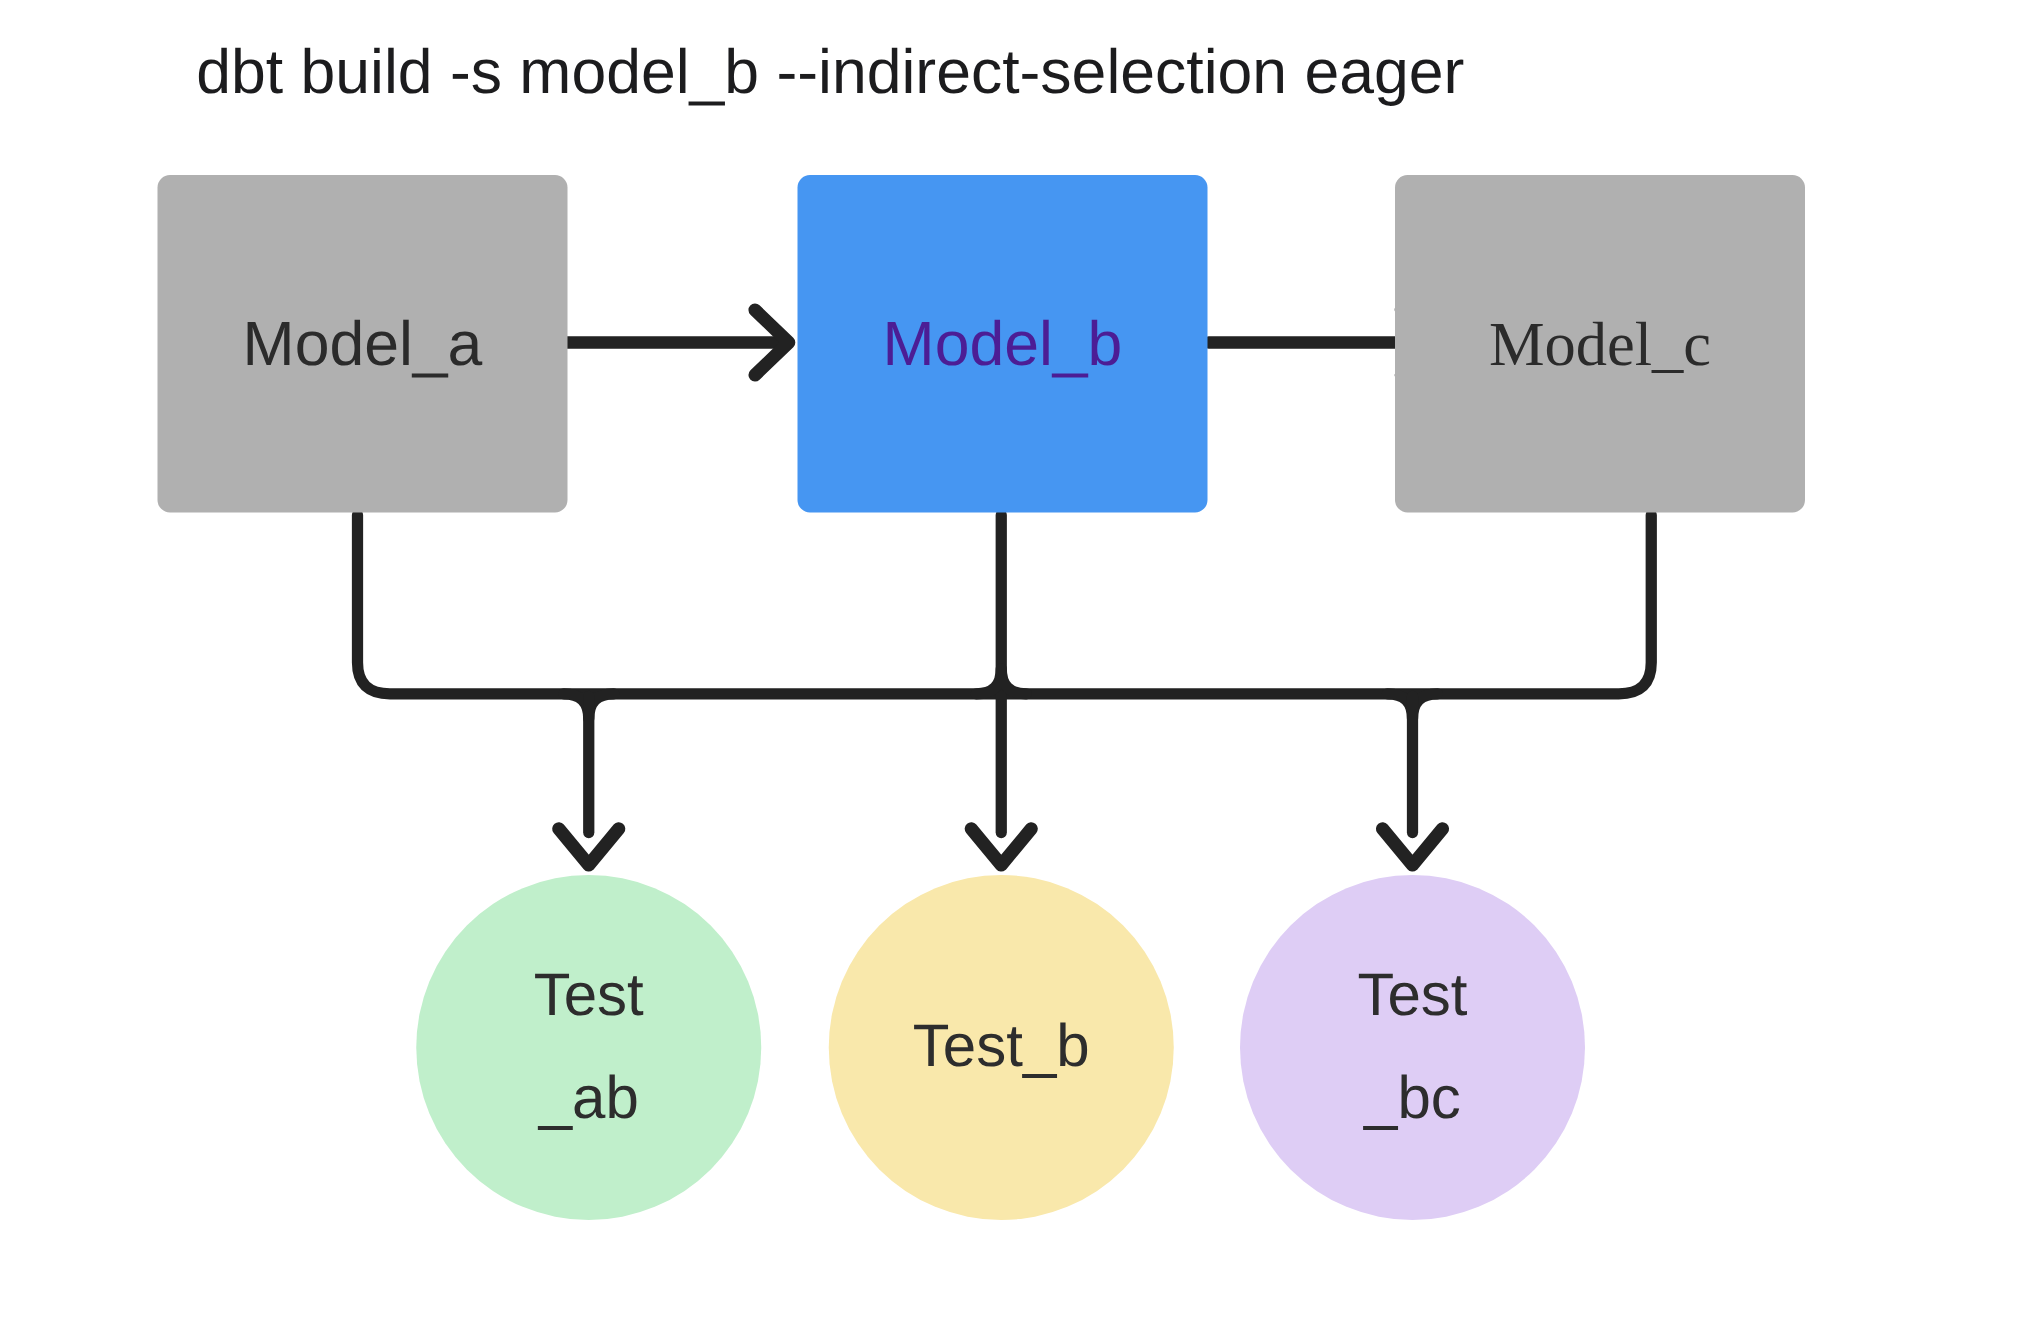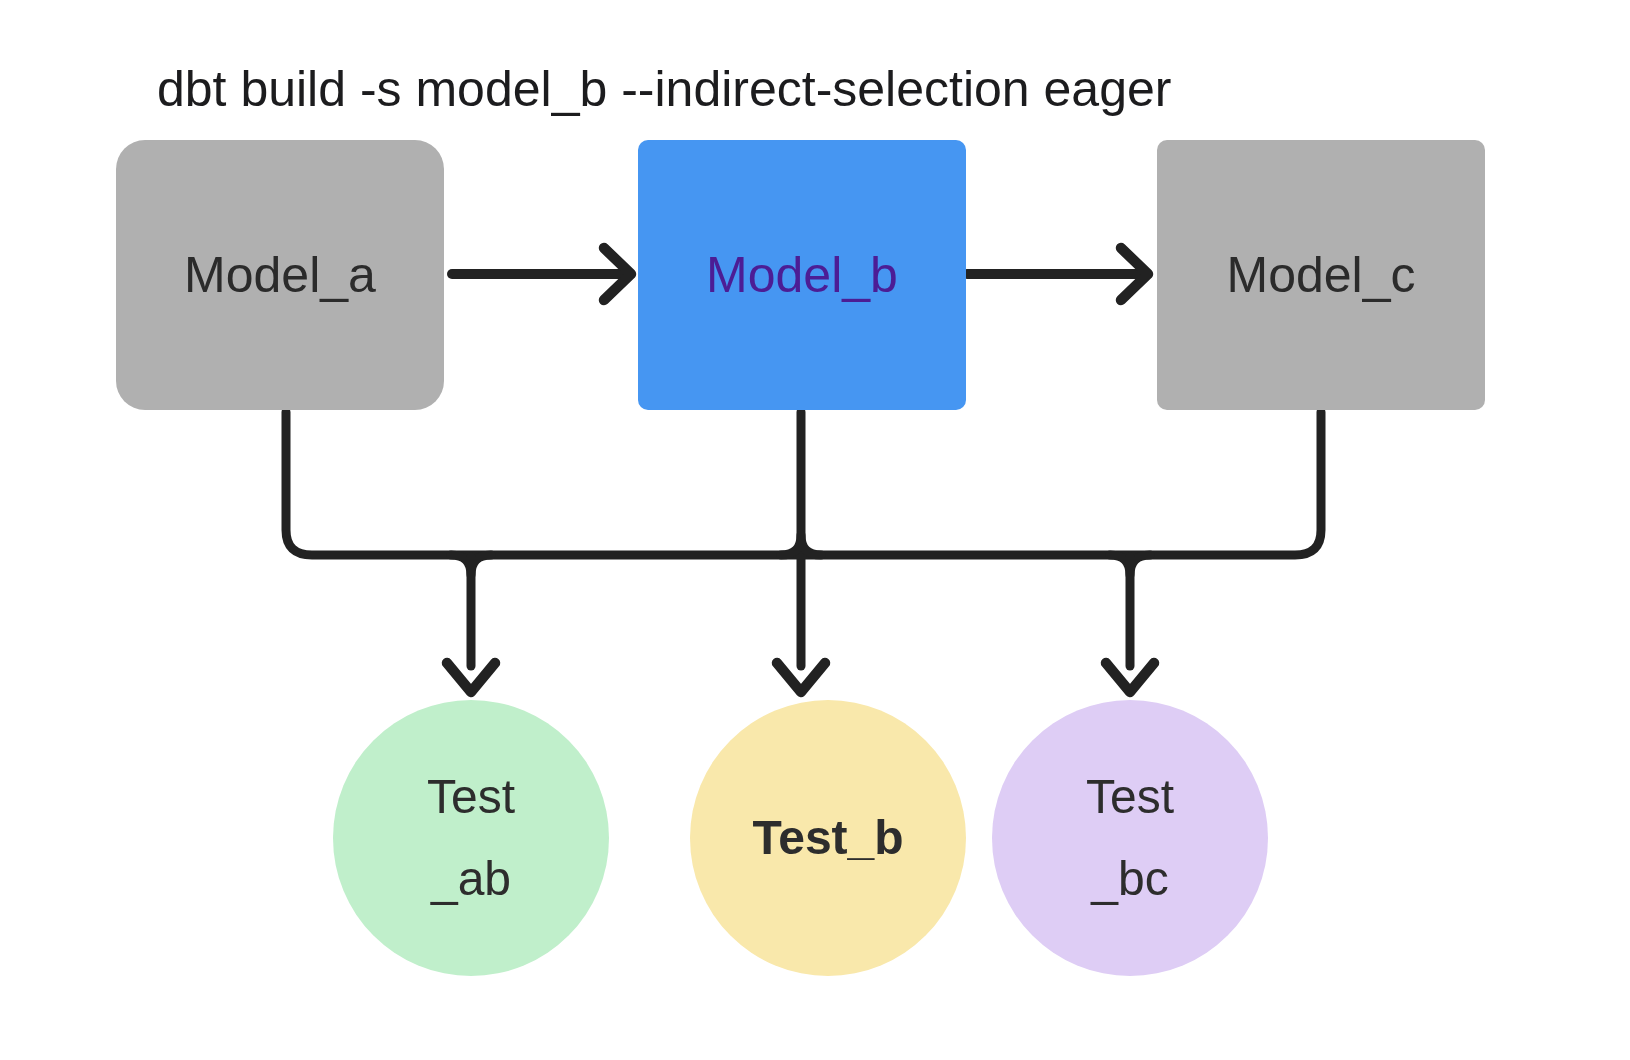--- a/index.html
+++ b/index.html
@@ -6,42 +6,42 @@
   body{
     width:1630px;height:1060px;
     background:#ffffff;
     font-family:"Liberation Sans", sans-serif;
     overflow:hidden;
   }
   .canvas{position:relative;width:1630px;height:1060px;background:#ffffff;}
   .title{
     position:absolute;left:157px;top:28px;
     font-size:50px;font-weight:500;letter-spacing:0px;
-    color:#1c1c1e;white-space:nowrap;margin-top:32px;
+    color:#1c1c1e;white-space:nowrap;
   }
   svg.connectors{position:absolute;left:0;top:0;width:1630px;height:1060px;}
   .node{
     position:absolute;display:flex;align-items:center;justify-content:center;
     box-sizing:border-box;
   }
   .model{
     width:328px;height:270px;top:140px;border-radius:10px;
     font-size:50px;font-weight:500;
   }
-  .model-a{left:116px;border-radius:29px;}
+  .model-a{left:126px;}
   .model-b{left:638px;}
-  .model-c{left:1157px;}
+  .model-c{left:1116px;font-family:Liberation Serif, serif;}
   .test{
     width:276px;height:276px;top:700px;border-radius:50%;
     flex-direction:column;
     font-size:48px;font-weight:500;line-height:82px;
     text-align:center;
   }
   .test-ab{left:333px;}
-  .test-b{left:690px;font-weight:bold;}
+  .test-b{left:663px;}
   .test-bc{left:992px;}
   .test .line:empty{display:none;}
 </style>
 </head>
 <body>
 
 <div class="canvas">
 
   <div class="title" style="color: rgb(28, 28, 30);">dbt build -s model_b --indirect-selection eager</div>
 

